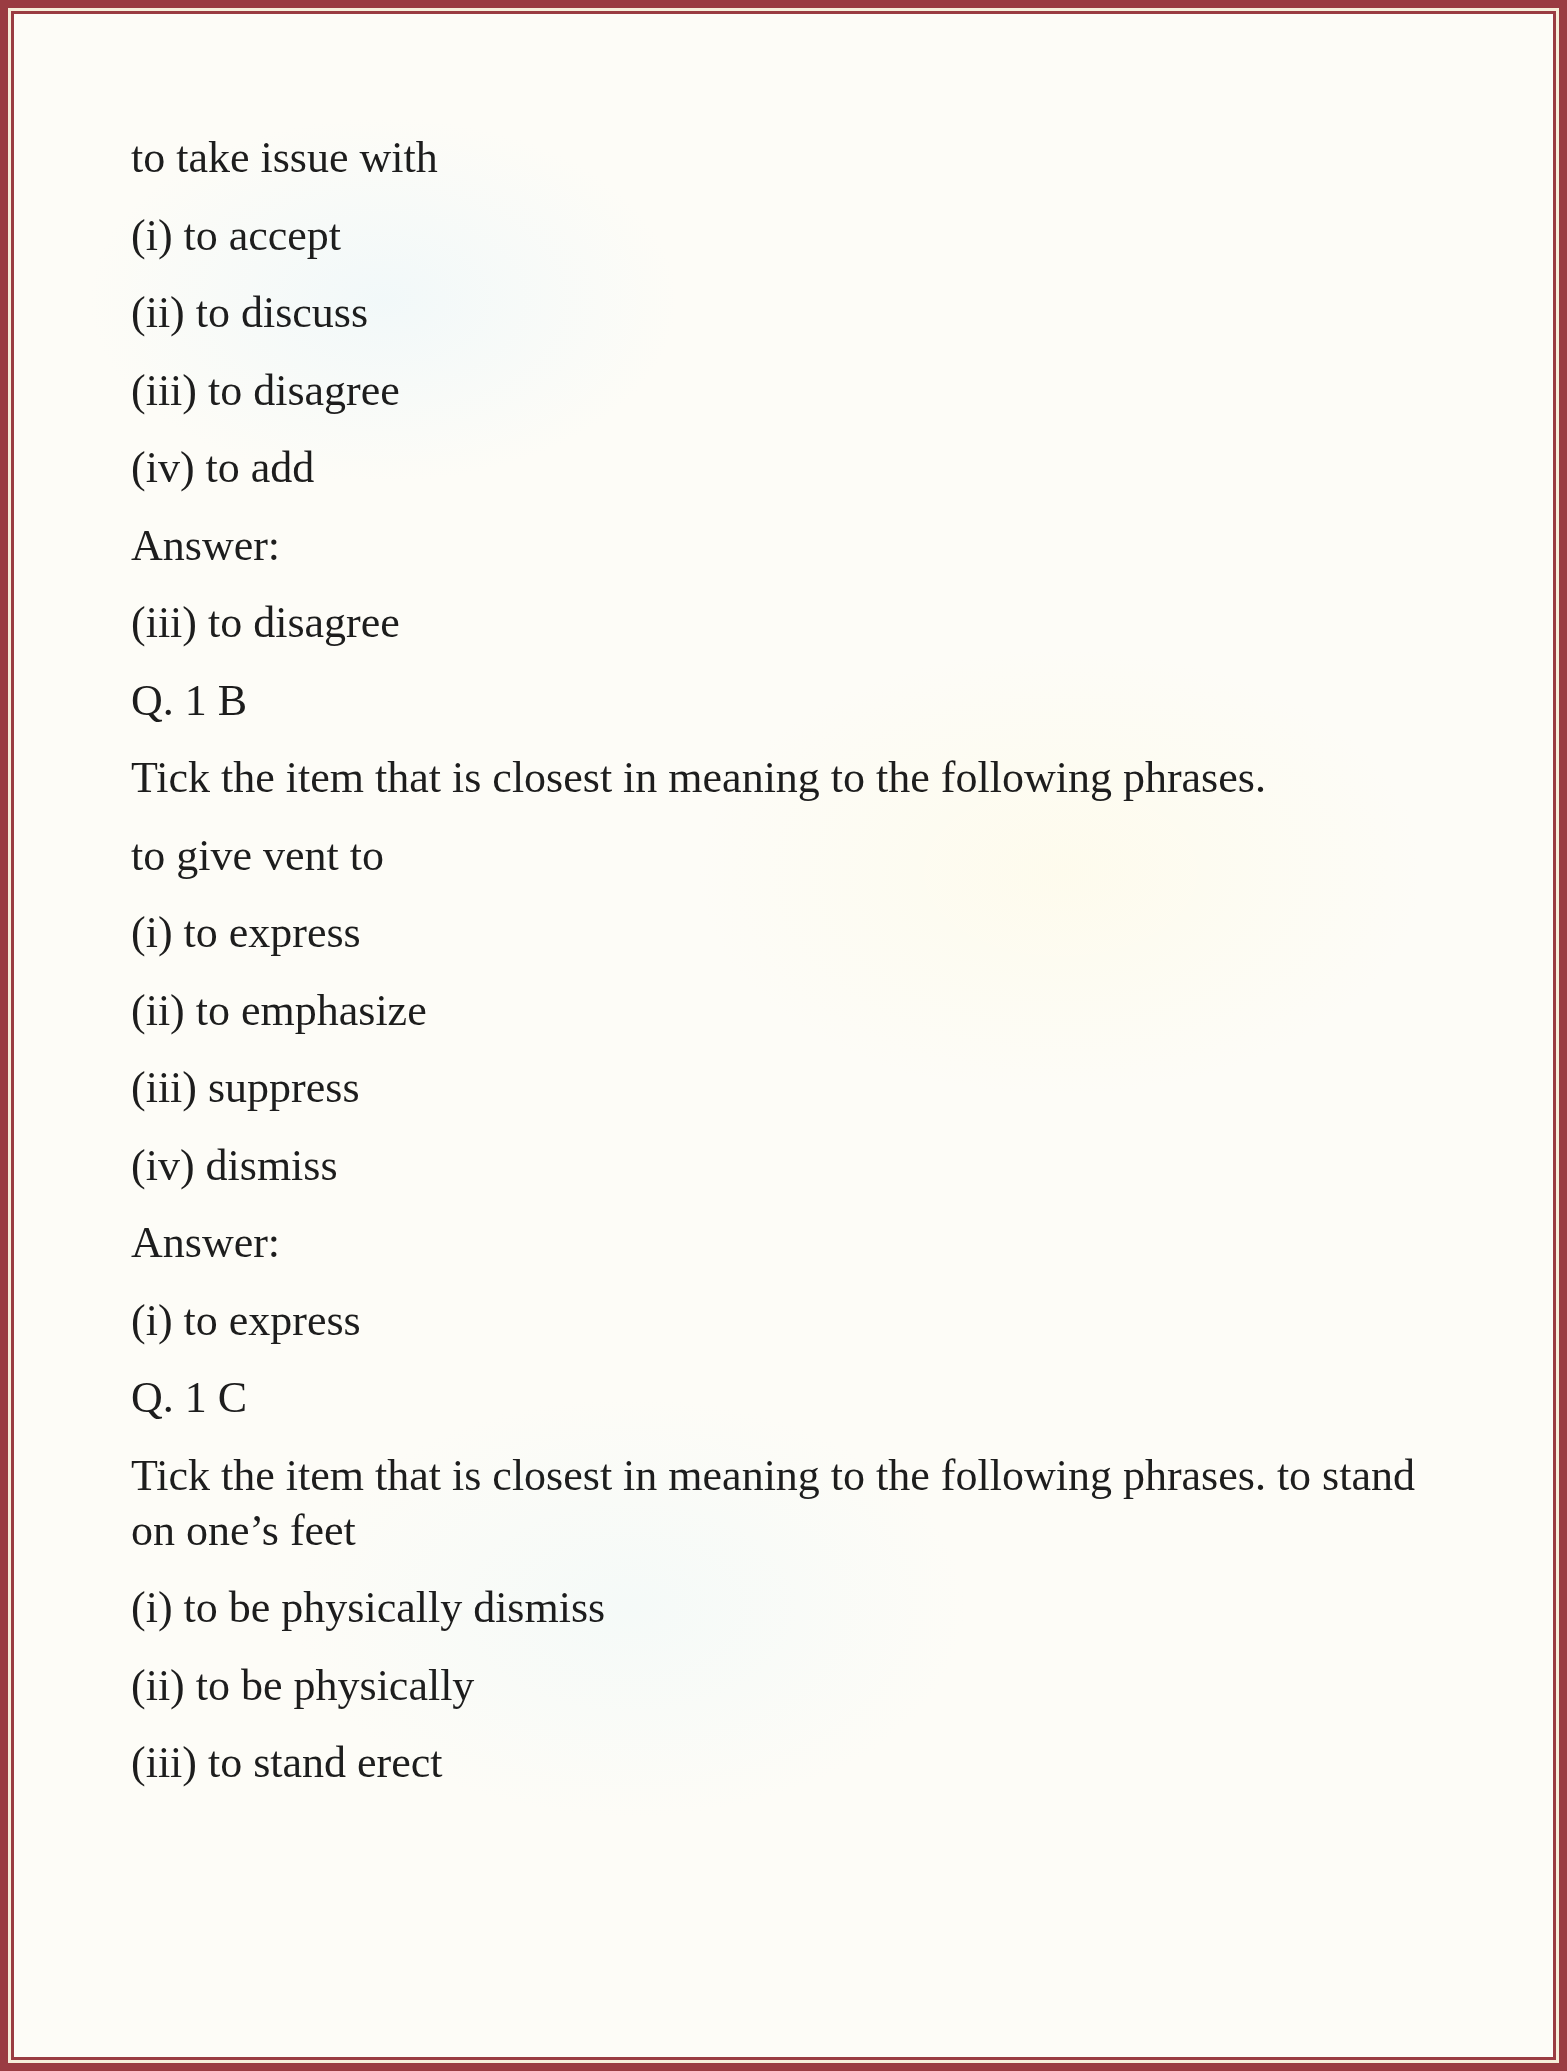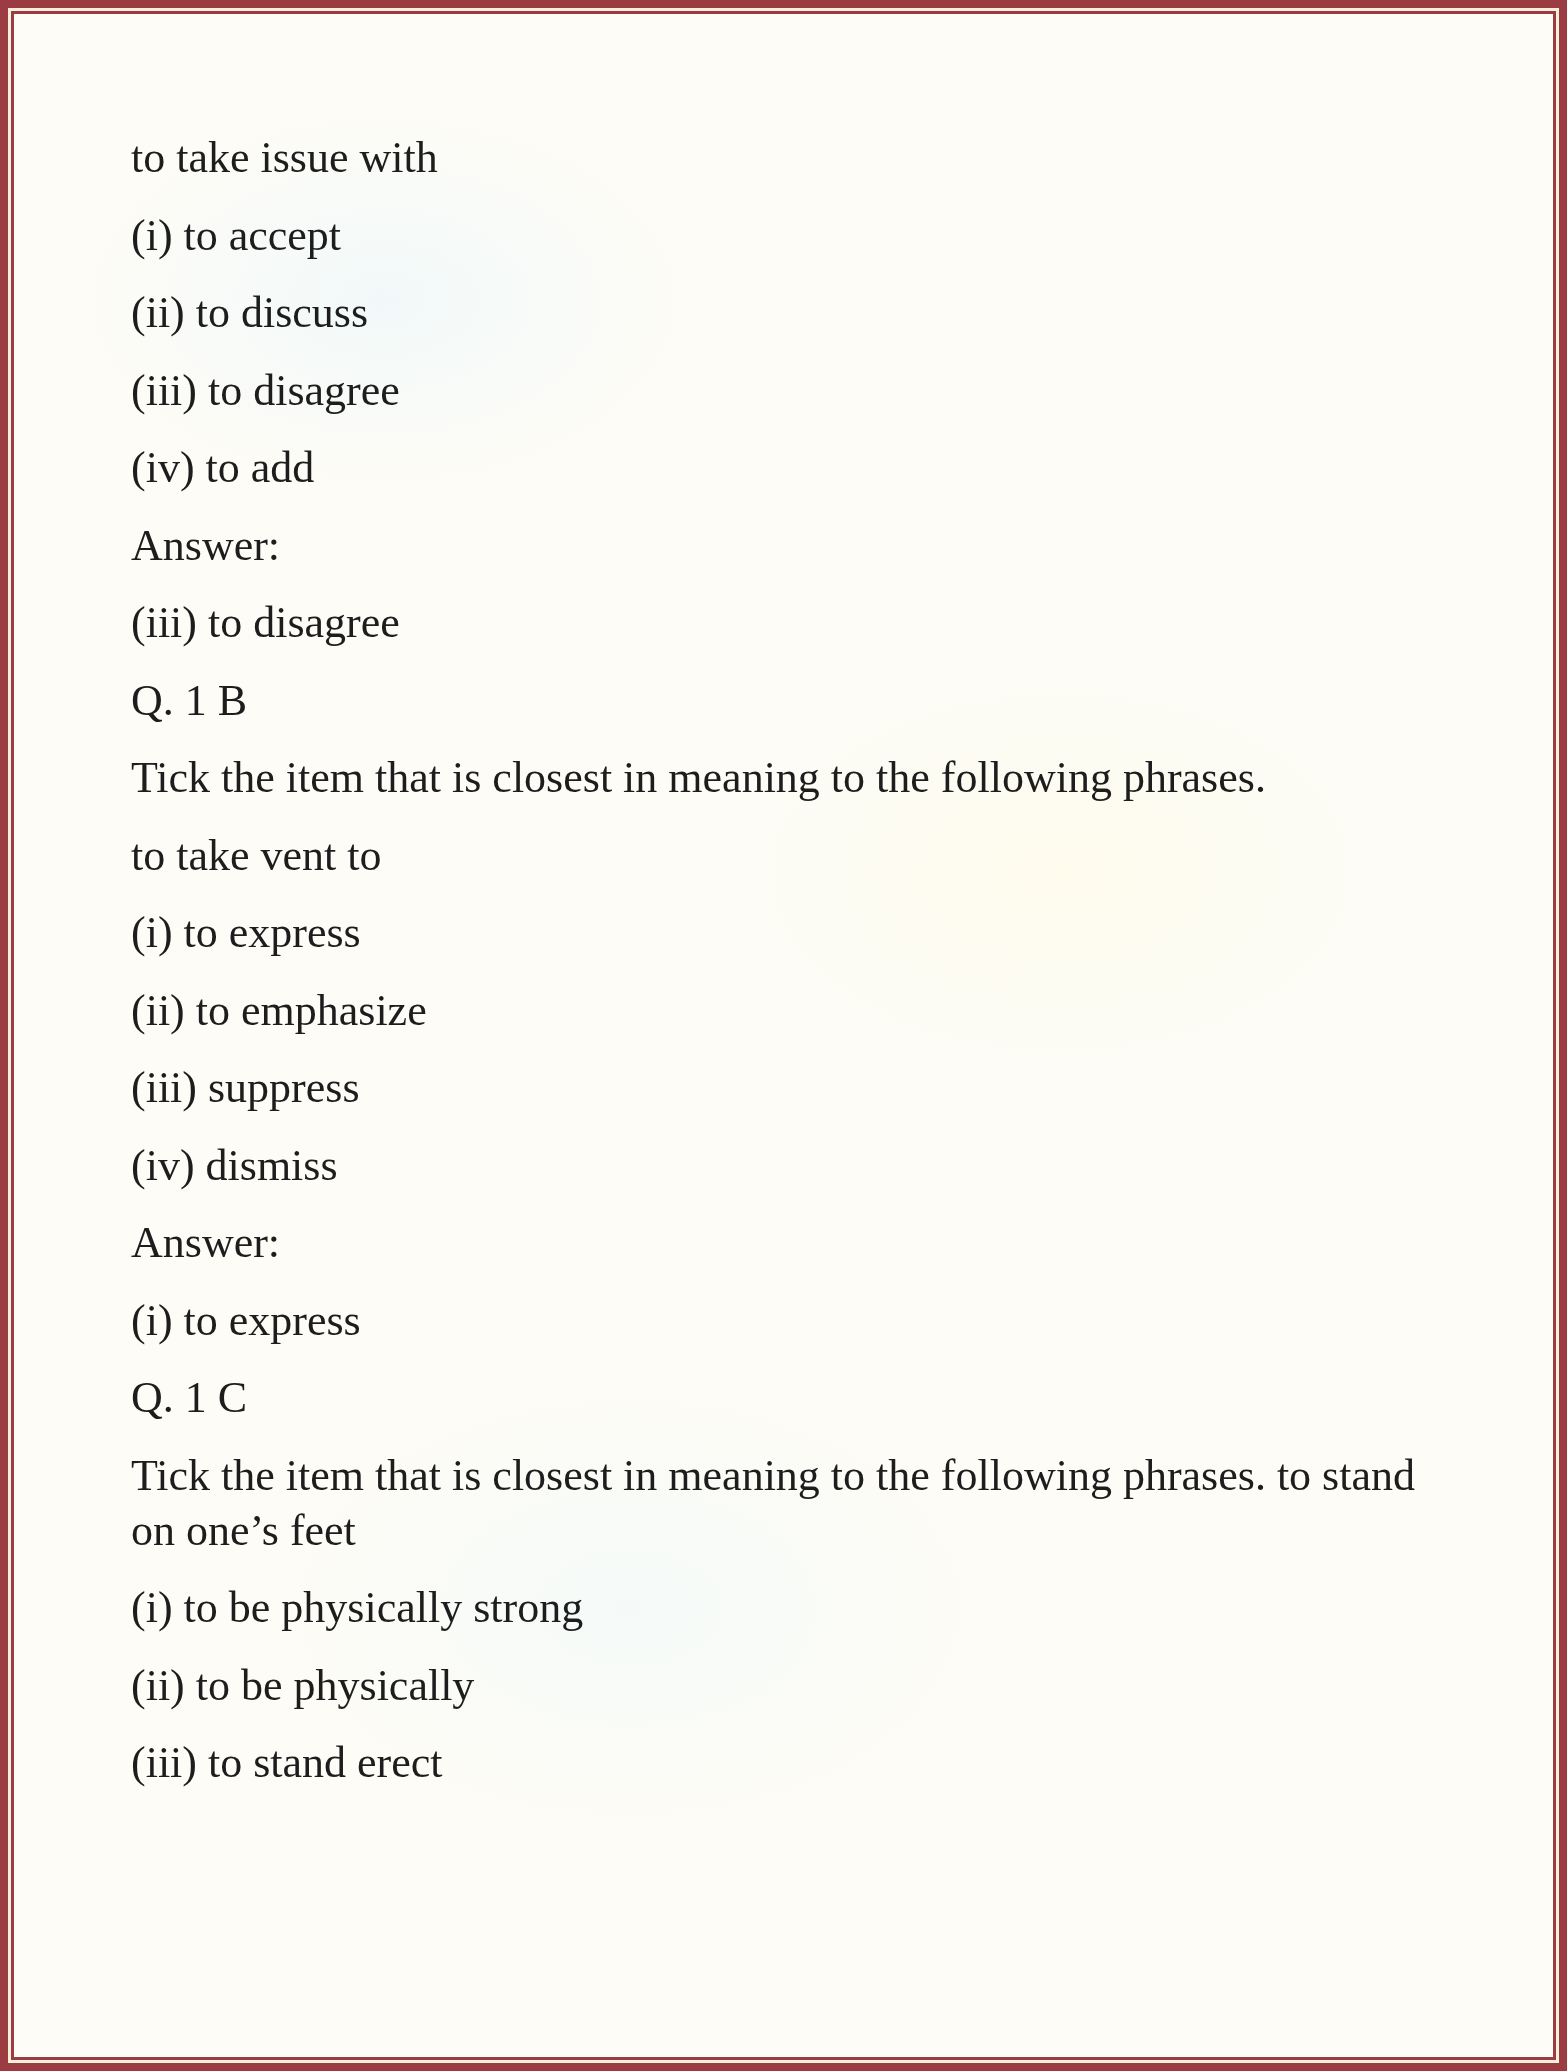--- a/index.html
+++ b/index.html
@@ -55,32 +55,32 @@
       <p>to take issue with</p>
       <p>(i) to accept</p>
       <p>(ii) to discuss</p>
       <p>(iii) to disagree</p>
       <p>(iv) to add</p>
       <p>Answer:</p>
       <p>(iii) to disagree</p>
 
       <p>Q. 1 B</p>
       <p>Tick the item that is closest in meaning to the following phrases.</p>
-      <p>to take vent to</p>
+      <p>to give vent to</p>
       <p>(i) to express</p>
       <p>(ii) to emphasize</p>
       <p>(iii) suppress</p>
       <p>(iv) dismiss</p>
       <p>Answer:</p>
       <p>(i) to express</p>
 
       <p>Q. 1 C</p>
       <p class="wrapline">
         <span>Tick the item that is closest in meaning to the following phrases. to stand</span>
         <span>on one’s feet</span>
       </p>
-      <p>(i) to be physically strong</p>
+      <p>(i) to be physically dismiss</p>
       <p>(ii) to be physically</p>
       <p>(iii) to stand erect</p>
 
     </div>
   </div>
 </div>
 
 </body></html>

